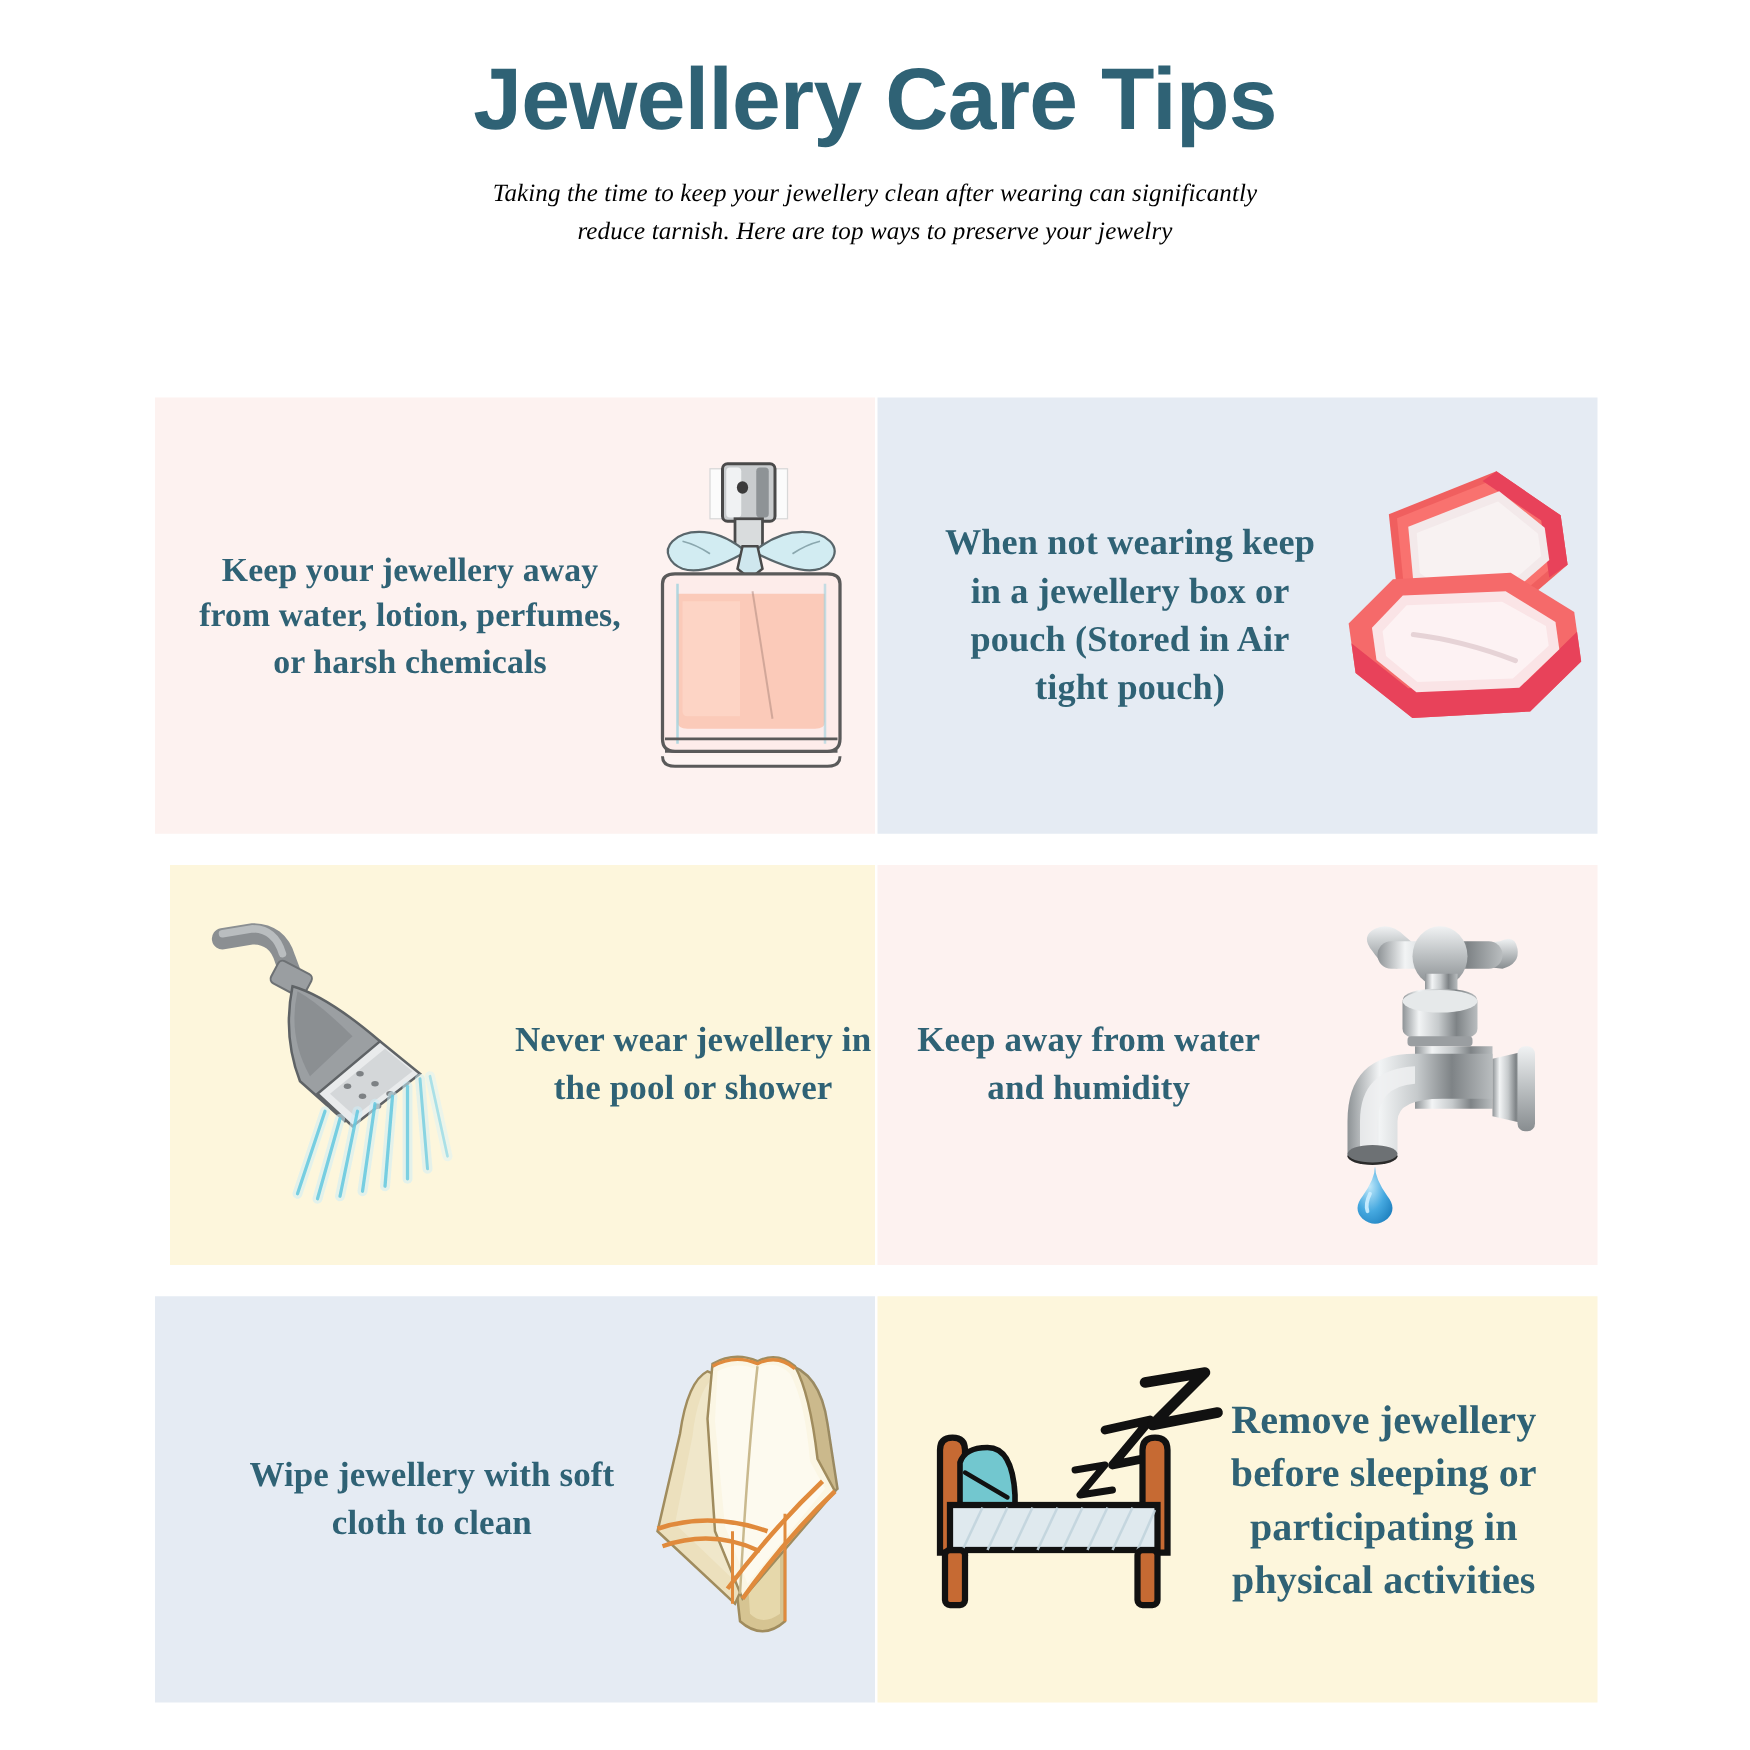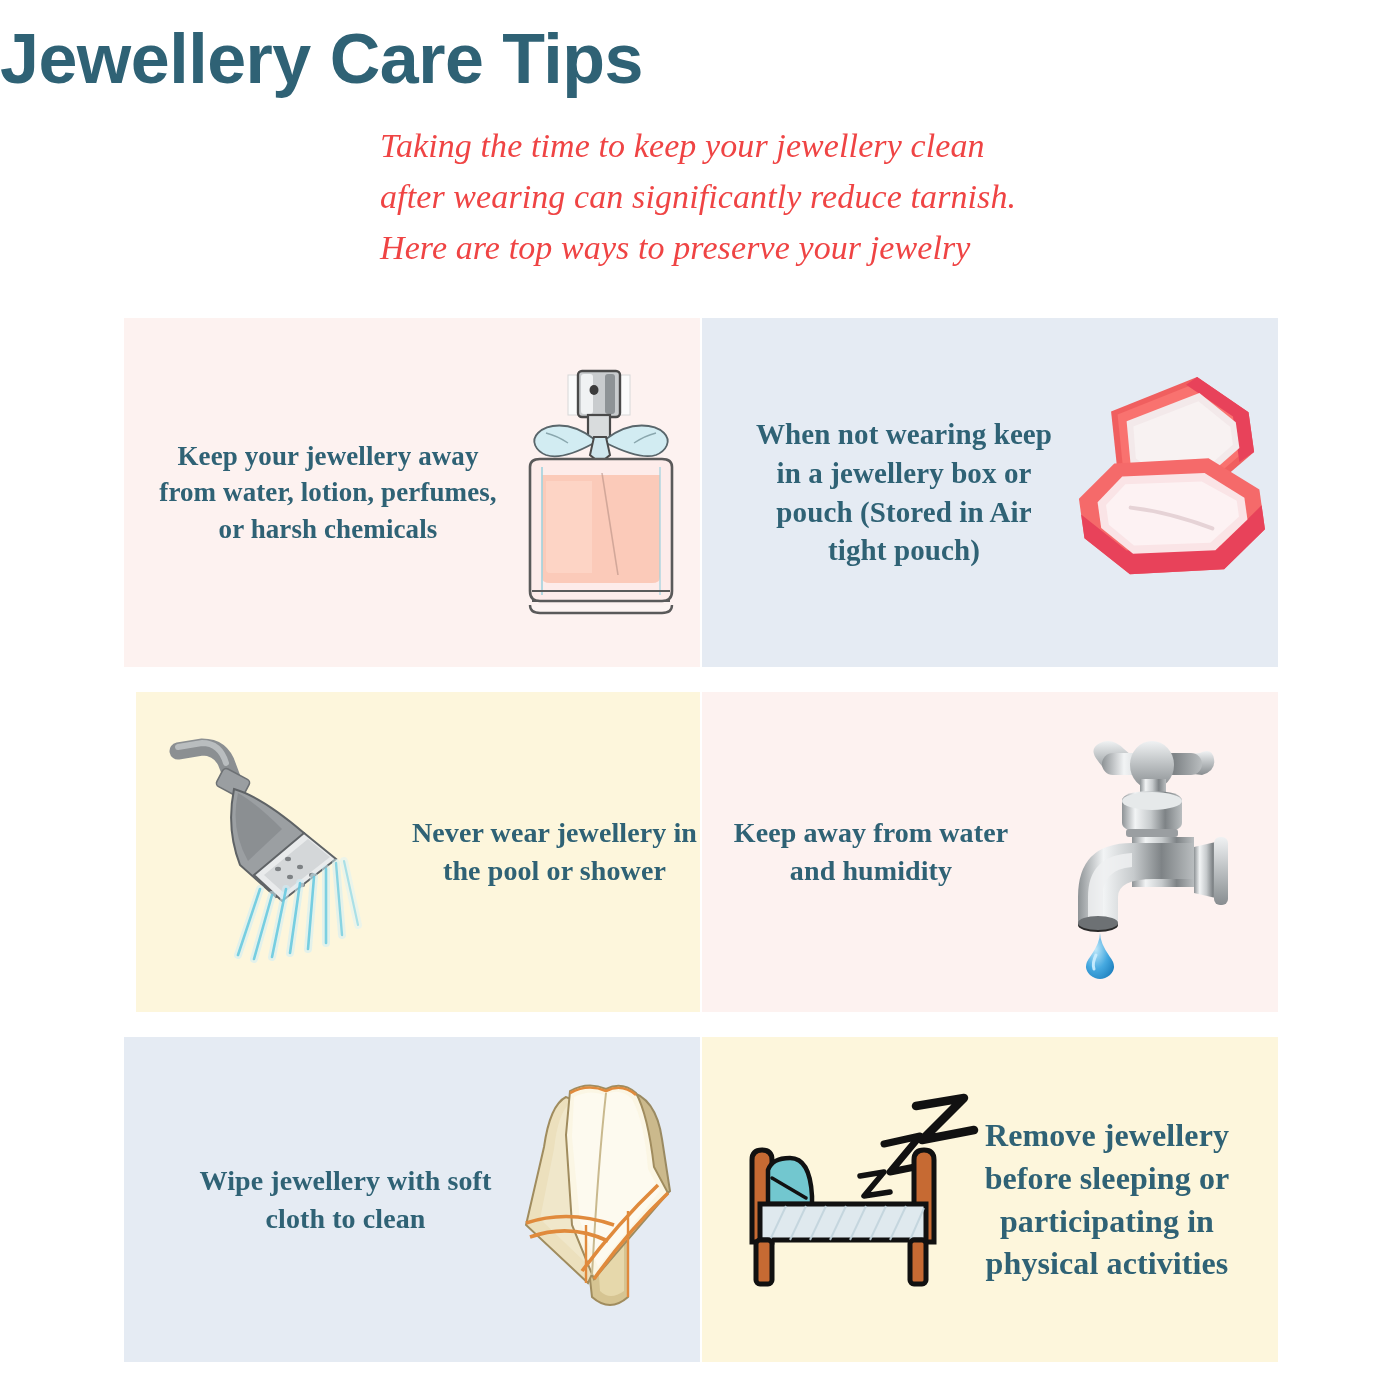--- a/index.html
+++ b/index.html
@@ -5,35 +5,35 @@
   html,body{margin:0;padding:0;}
   body{
     width:1400px;height:1400px;
     background:#ffffff;
     font-family:"Liberation Sans",sans-serif;
     overflow:hidden;
   }
   .page{position:relative;width:1400px;height:1400px;}
 
   
-  .header{padding-top:20px;text-align:left;}
+  .header{padding-top:40px;text-align:center;}
   .title{
     font-family:"Liberation Sans",sans-serif;
     font-weight:bold;
     font-size:70px;
     letter-spacing:-0.5px;
     color:#2F6275;
     line-height:1.12;
     margin:0;
   }
   .subtitle{
     font-family:"Liberation Serif",serif;
     font-style:italic;
-    font-size:34px;
-    color:#ef4444;
+    font-size:20px;
+    color:#000000;
     line-height:1.5;
     margin:22px auto 0;
     width:640px;
     letter-spacing:0.1px;
   }
 
   
   .grid{
     position:absolute;
     left:124px;top:318px;

